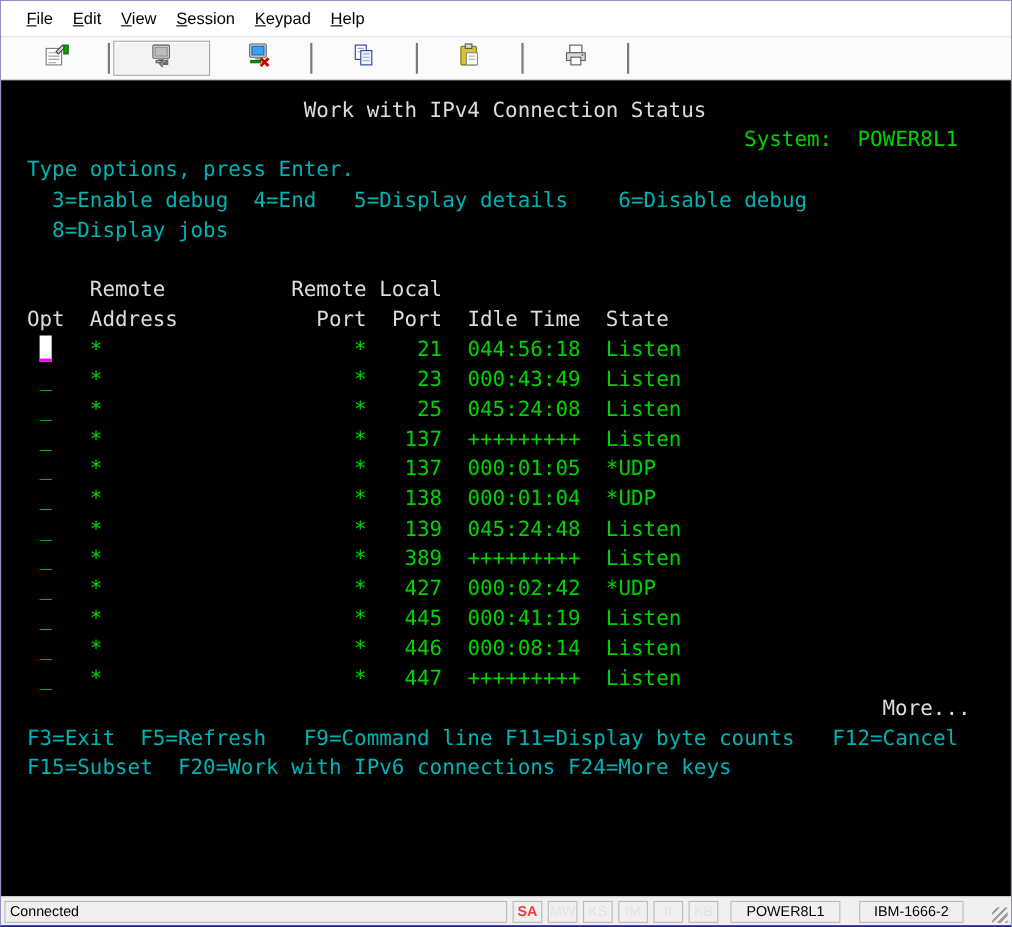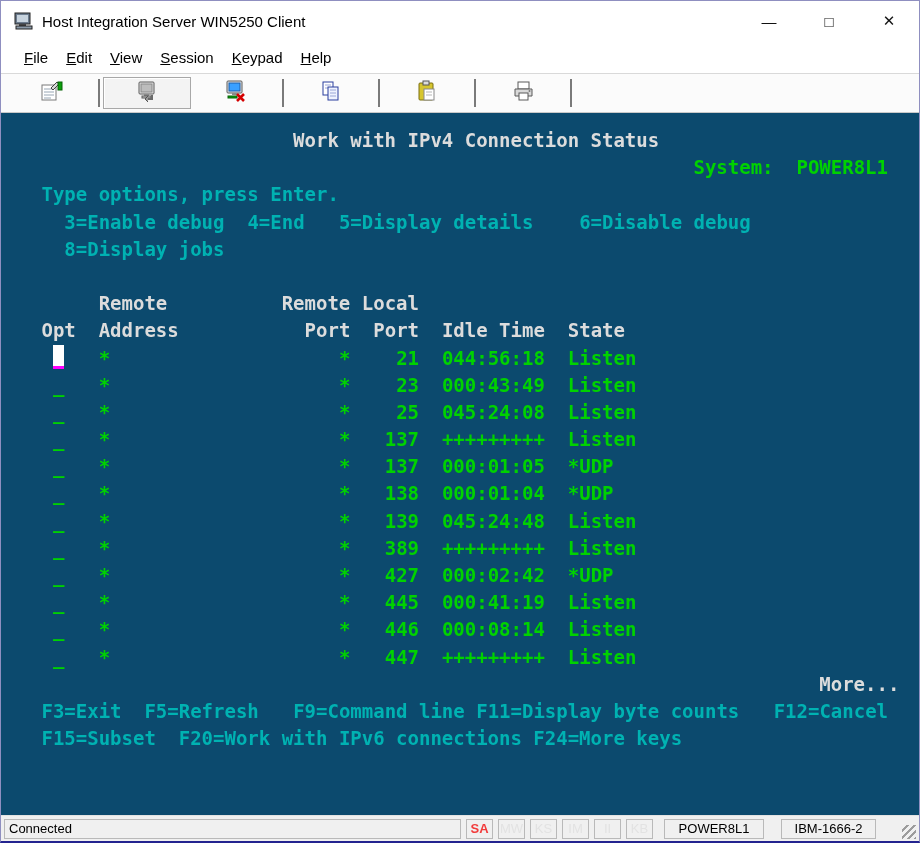--- a/index.html
+++ b/index.html
@@ -32,24 +32,24 @@
              border-bottom:1px solid #c9c9c9; flex:0 0 auto; }
   .tb-btn { width:88px; height:32px; display:flex; align-items:center; justify-content:center;
             background:transparent; border:1px solid transparent; }
   .tb-btn.pressed { background:#f3f3f3; border:1px solid #a8a8a8;
                     box-shadow:inset 1px 1px 0 #fff; }
   .tb-sep { width:2px; height:28px; background:#7a7a7a; margin:0 3px; }
   .tb-btn svg { width:25px; height:25px; }
 
   
   .terminal {
-    flex:1 1 auto; background:#0c4a6e; overflow:hidden;
-    padding:14px 0 0 29px;
+    flex:1 1 auto; background:#000000; overflow:hidden;
+    padding:14px 0 0 12px;
     font-family:"DejaVu Sans Mono", monospace;
-    font-weight:bold; font-size:19px; line-height:27.2px;
+    font-weight:normal; font-size:19px; line-height:27.2px;
     white-space:pre;
   }
   .trow { height:27.2px; }
   .c-green { color:var(--green); }
   .c-cyan  { color:var(--cyan); }
   .c-white { color:var(--white); }
   .c-cursor { background:#fff; display:inline-block; height:24px; line-height:21px;
               vertical-align:top; border-bottom:3px solid var(--magenta); }
 
   
@@ -65,32 +65,20 @@
   .sb-system { width:100px; justify-content:center; margin-left:6px; margin-right:17px; }
   .sb-termtype { width:95px; justify-content:center; margin-right:26px; }
   .sb-grip { width:14px; height:14px; align-self:flex-end;
     background:repeating-linear-gradient(135deg, transparent 0 3px, #9c9c9c 3px 5px); }
 </style>
 </head>
 <body>
 
 <div class="window">
 
-  <div class="titlebar">
-    <svg class="app-icon" viewBox="0 0 20 18">
-      <rect x="1" y="1" width="15" height="11" fill="#6b7b8d" stroke="#222"></rect>
-      <rect x="3" y="3" width="11" height="7" fill="#c7d3de"></rect>
-      <rect x="5" y="12" width="7" height="2" fill="#444"></rect>
-      <rect x="2" y="14" width="16" height="3" fill="#8a99a8" stroke="#222"></rect>
-    </svg>
-    <span class="title">Host Integration Server WIN5250 Client</span>
-    <div class="win-btn">—</div>
-    <div class="win-btn">□</div>
-    <div class="win-btn close">✕</div>
-  </div>
 
   <div class="menubar" id="menubar">
       <span class="menu-item"><u>F</u>ile</span>
       <span class="menu-item"><u>E</u>dit</span>
       <span class="menu-item"><u>V</u>iew</span>
       <span class="menu-item"><u>S</u>ession</span>
       <span class="menu-item"><u>K</u>eypad</span>
       <span class="menu-item"><u>H</u>elp</span>
     </div>
 

